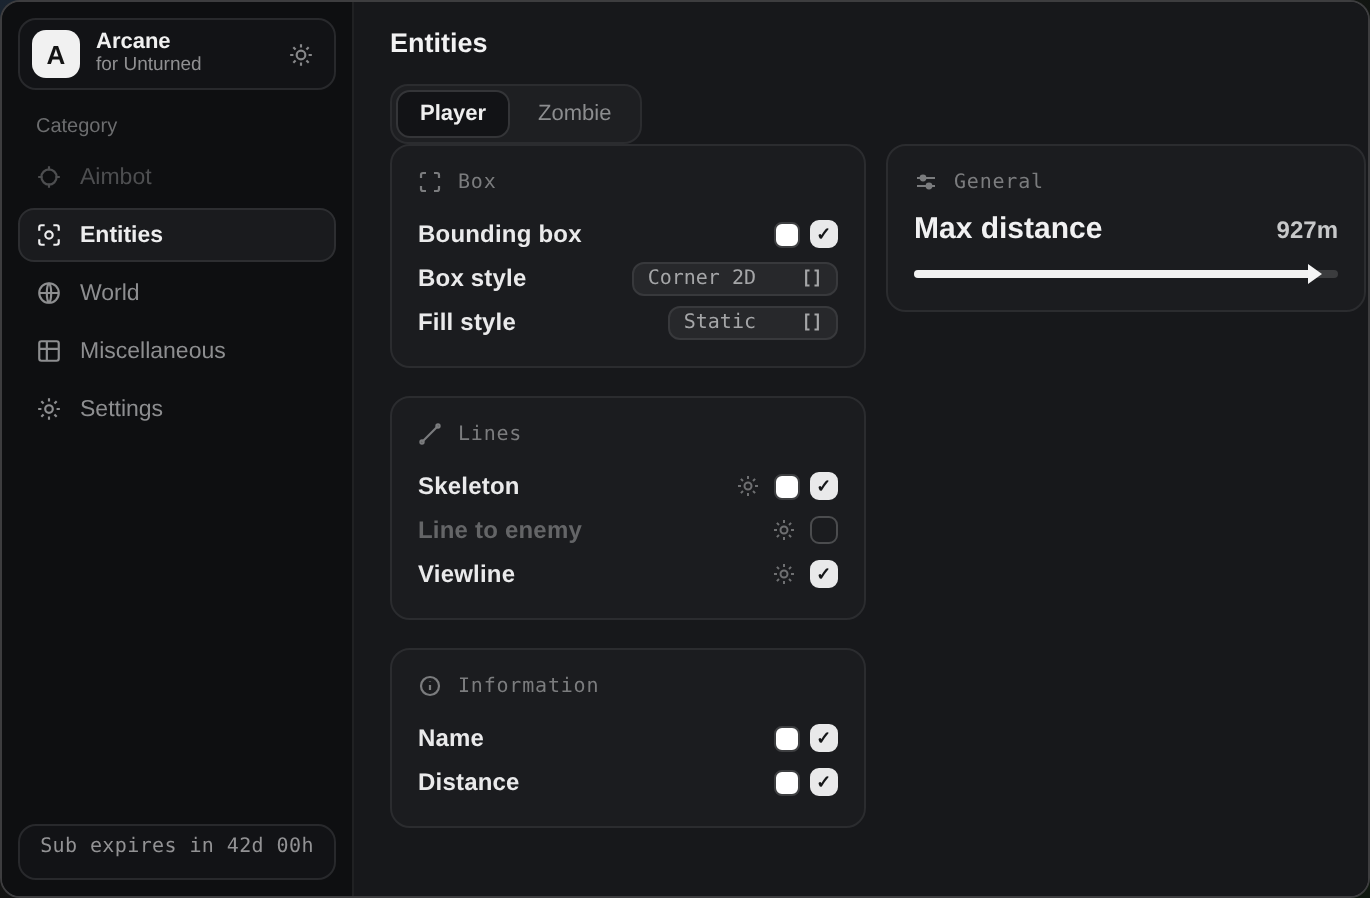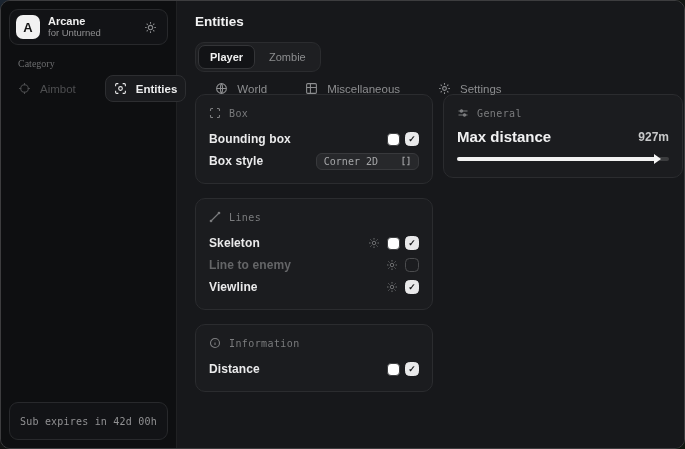--- a/index.html
+++ b/index.html
@@ -25,50 +25,50 @@
     padding:0 10px 0 6px;box-sizing:border-box;
   }
   .logo{
     width:24px;height:24px;border-radius:7px;background:#f1f1f1;color:#141414;
     font-weight:700;font-size:13px;display:grid;place-items:center;flex:none;
   }
   .brand-text{display:flex;flex-direction:column;line-height:1.15;min-width:0;}
   .brand-title{font-size:11px;font-weight:700;color:#f0f0f0;}
   .brand-sub{font-size:9.5px;color:#8f8f91;}
   .brand-action{margin-left:auto;color:#87888a;display:flex;}
-  .cat-label{margin:13px 0 6px 17px;font-size:10px;color:#6c6d6f;font-family:Liberation Serif, serif;}
-  .nav{display:flex;flex-direction:row;gap:20px;padding:0 8px;}
+  .cat-label{margin:13px 0 6px 17px;font-size:10px;color:#6c6d6f;}
+  .nav{display:flex;flex-direction:column;gap:2px;padding:0 8px;}
   .nav-item{
     height:27px;display:flex;align-items:center;gap:9px;padding:0 8px;
     border-radius:8px;font-size:11.5px;color:#8d8e90;border:1px solid transparent;
     cursor:default;box-sizing:border-box;
   }
   .nav-item .ic{display:flex;flex:none;}
   .nav-item.active{background:#1a1b1e;border-color:#2d2e31;color:#ededee;font-weight:600;}
   .nav-item.disabled{color:#4d4e50;}
   .sb-footer{
-    position:absolute;left:8px;right:8px;bottom:8px;height:38px;
+    position:absolute;left:8px;right:8px;bottom:8px;height:28px;
     background:#121316;border:1px solid #28292c;border-radius:9px;
-    padding:5px 10px;box-sizing:border-box;display:flex;flex-direction:column;justify-content:center;gap:1px;
+    padding:5px 10px;box-sizing:border-box;display:flex;justify-content:center;gap:1px;
   }
   .sb-footer .l1{font-family:"DejaVu Sans Mono",monospace;font-size:10px;color:#929294;letter-spacing:.2px;white-space:nowrap;}
   .sb-footer .l2{font-size:10.5px;font-weight:700;color:#e2e2e3;white-space:nowrap;}
   
   .main{flex:1;background:#17181b;padding:13px 13px 0 18px;box-sizing:border-box;}
   .page-title{margin:0 0 13px;font-size:13.5px;font-weight:700;color:#f2f2f3;}
   .tabs{
     display:inline-flex;background:#1e1f22;border:1px solid #2b2c2f;
     border-radius:9px;padding:2px;gap:2px;
   }
   .tab{
     padding:5px 11px;border-radius:7px;font-size:11px;color:#8c8d8f;
     border:1px solid transparent;cursor:default;
   }
   .tab.active{background:#121316;border-color:#343538;color:#efefef;font-weight:600;}
-  .content{display:flex;gap:10px;margin-top:22px;align-items:flex-start;}
+  .content{display:flex;gap:10px;margin-top:0;align-items:flex-start;}
   .col-left{width:238px;flex:none;display:flex;flex-direction:column;gap:14px;}
   .col-right{width:240px;flex:none;}
   .card{
     background:#1b1c1f;border:1px solid #2b2c2f;border-radius:10px;
     padding:10px 13px 11px;box-sizing:border-box;
   }
   .card-head{
     display:flex;align-items:center;gap:8px;color:#7b7c7e;margin:2px 0 9px;
     font-family:"DejaVu Sans Mono",monospace;font-size:10px;letter-spacing:.4px;
   }
@@ -214,20 +214,31 @@
             <span class="row-label">Box style</span>
             <button class="select">
               <span>Corner 2D</span>
               <span class="ic">
                 <svg width="10" height="10" viewBox="0 0 24 24" fill="none" stroke="currentColor" stroke-width="2.6">
                   <path d="M9 3H5v18h4M15 3h4v18h-4"></path>
                 </svg>
               </span>
             </button>
           </div>
+          <div class="row">
+            <span class="row-label">Fill style</span>
+            <button class="select">
+              <span>Static</span>
+              <span class="ic">
+                <svg width="10" height="10" viewBox="0 0 24 24" fill="none" stroke="currentColor" stroke-width="2.6">
+                  <path d="M9 3H5v18h4M15 3h4v18h-4"></path>
+                </svg>
+              </span>
+            </button>
+          </div>
         </section>
 
         <section class="card">
           <div class="card-head">
             <span class="ic">
               <svg width="12" height="12" viewBox="0 0 24 24" fill="none" stroke="currentColor" stroke-width="2.2">
                 <path d="M4 20L20 4"></path>
                   <circle cx="4" cy="20" r="1.6"></circle>
                   <circle cx="20" cy="4" r="1.6"></circle>
               </svg>
@@ -277,20 +288,27 @@
           <div class="card-head">
             <span class="ic">
               <svg width="12" height="12" viewBox="0 0 24 24" fill="none" stroke="currentColor" stroke-width="2.2">
                 <circle cx="12" cy="12" r="9"></circle>
                   <path d="M12 11v5M12 7.5v.5"></path>
               </svg>
             </span>
             <span>Information</span>
           </div>
           <div class="row">
+            <span class="row-label">Name</span>
+            <span class="controls">
+              <span class="swatch" style="background: rgb(255, 255, 255);"></span>
+              <span class="checkbox checked"></span>
+            </span>
+          </div>
+          <div class="row">
             <span class="row-label">Distance</span>
             <span class="controls">
               <span class="swatch" style="background: rgb(255, 255, 255);"></span>
               <span class="checkbox checked"></span>
             </span>
           </div>
         </section>
       </div>
 
       <div class="col-right">

